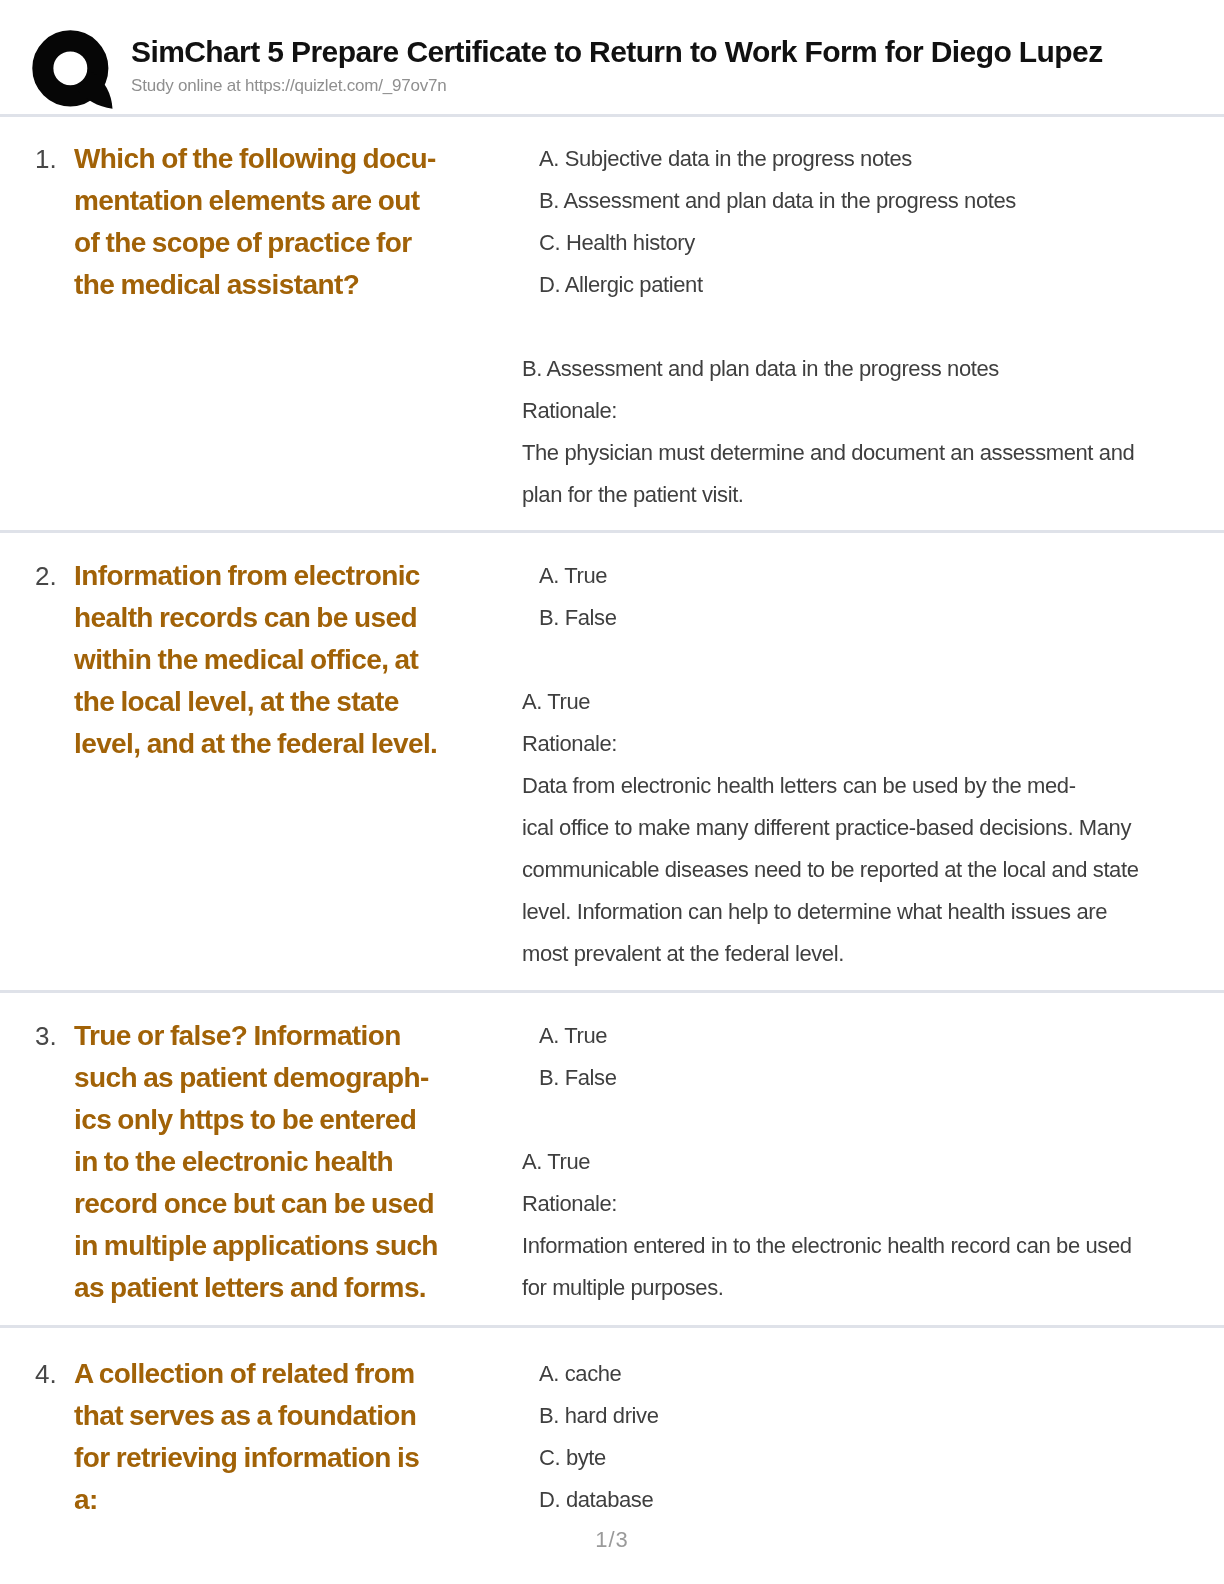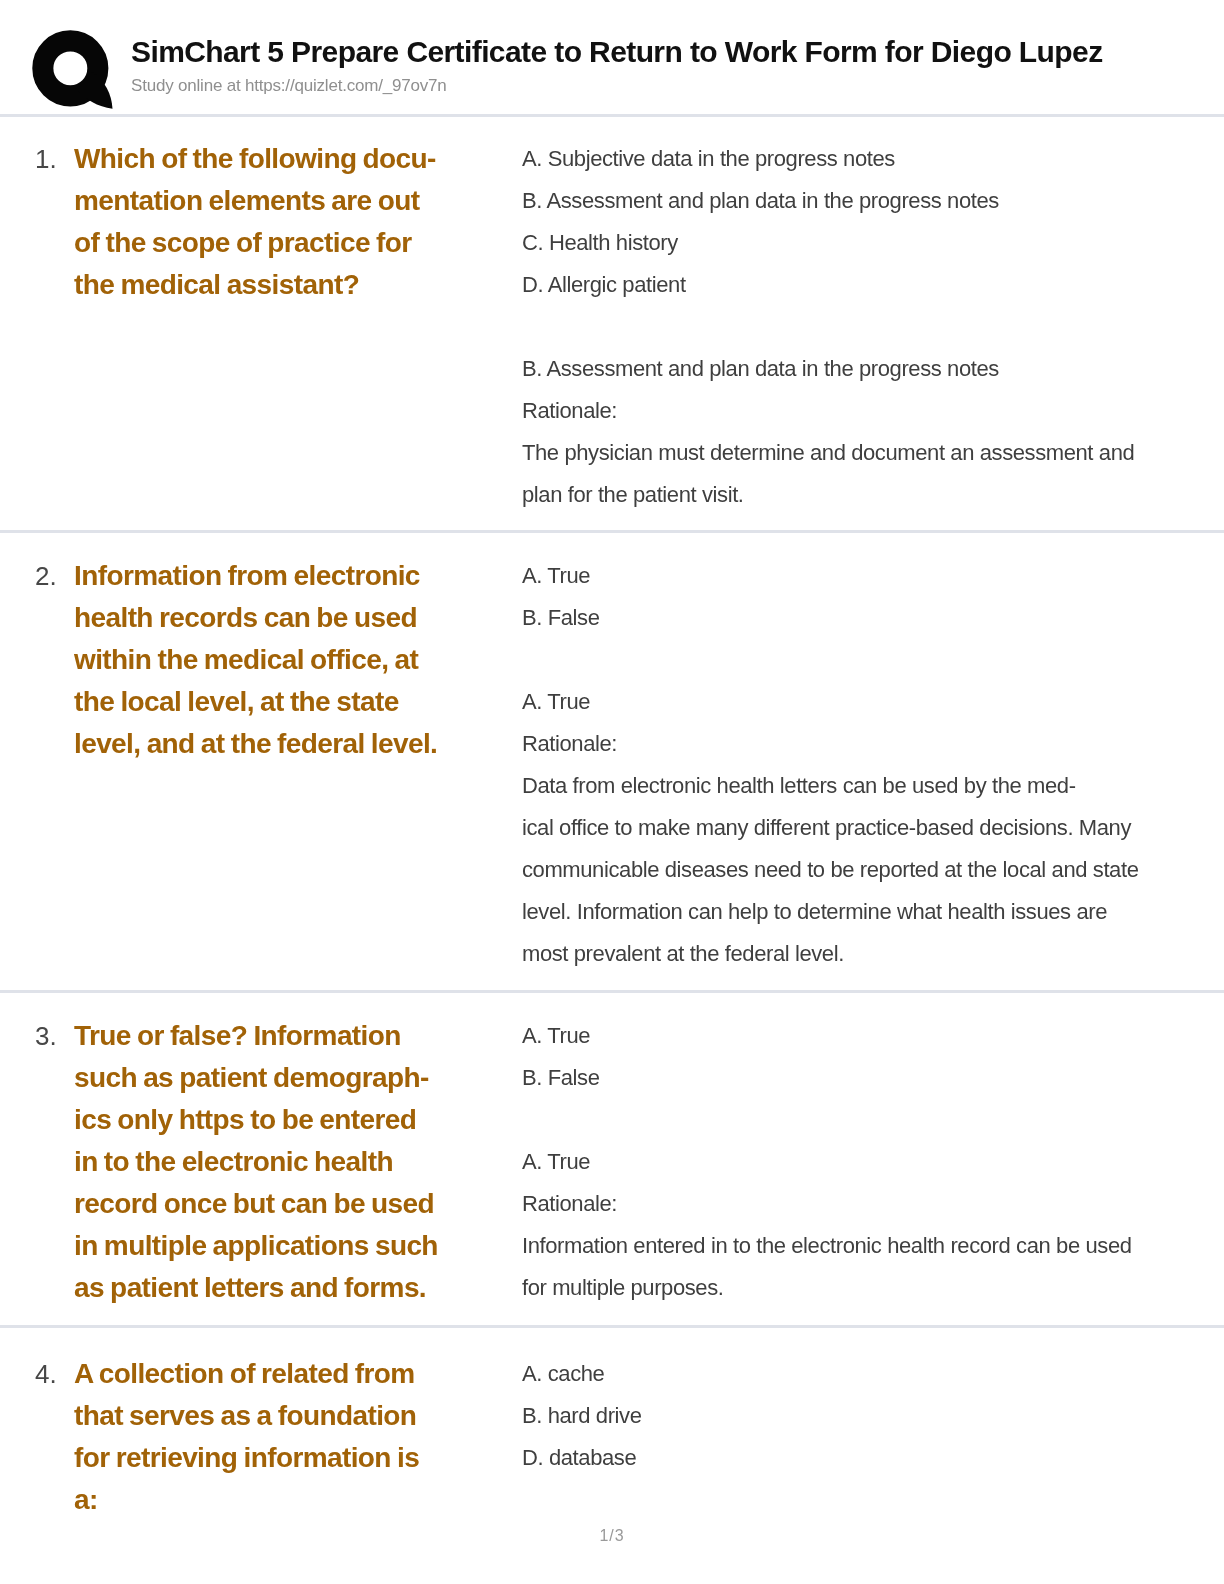--- a/index.html
+++ b/index.html
@@ -47,28 +47,28 @@
   }
   .qtext {
     font-size: 28px; line-height: 42px; font-weight: 700; color: #a16207;
     letter-spacing: -0.6px; word-spacing: -1px;
     white-space: pre-line; padding-right: 6px;
   }
   .acol {
     font-size: 22px; line-height: 42px; font-weight: 400; color: #3f3f3f;
     letter-spacing: -0.4px; padding-right: 20px;
   }
-  .acol .choice { white-space: pre-line; }
+  .acol .choice { white-space: pre-line; margin-left: 17px; }
   .answer-block { margin-top: 42px; }
   .answer-block .rationale { white-space: pre-line; }
 
   
   .footer {
     margin-top: 6px; text-align: center;
-    font-size: 16px; color: #9a9a9a; letter-spacing: 1px;
+    font-size: 22px; color: #9a9a9a; letter-spacing: 1px;
   }
 </style>
 </head>
 <body>
 
 <div class="page">
 
   <header>
     <div class="logo">
       <svg viewBox="0 0 96 96" width="88" height="88" aria-hidden="true">
@@ -147,20 +147,21 @@
 
   <section class="qrow r4">
     <div class="qnum">4.</div>
     <div class="qtext">A collection of related from
 that serves as a foundation
 for retrieving information is
 a:</div>
     <div class="acol">
       <div class="choice">A. cache</div>
       <div class="choice">B. hard drive</div>
+      <div class="choice">C. byte</div>
       <div class="choice">D. database</div>
     </div>
   </section>
 
   <div class="footer">
     <span>1/3</span>
   </div>
 
 </div>
 

